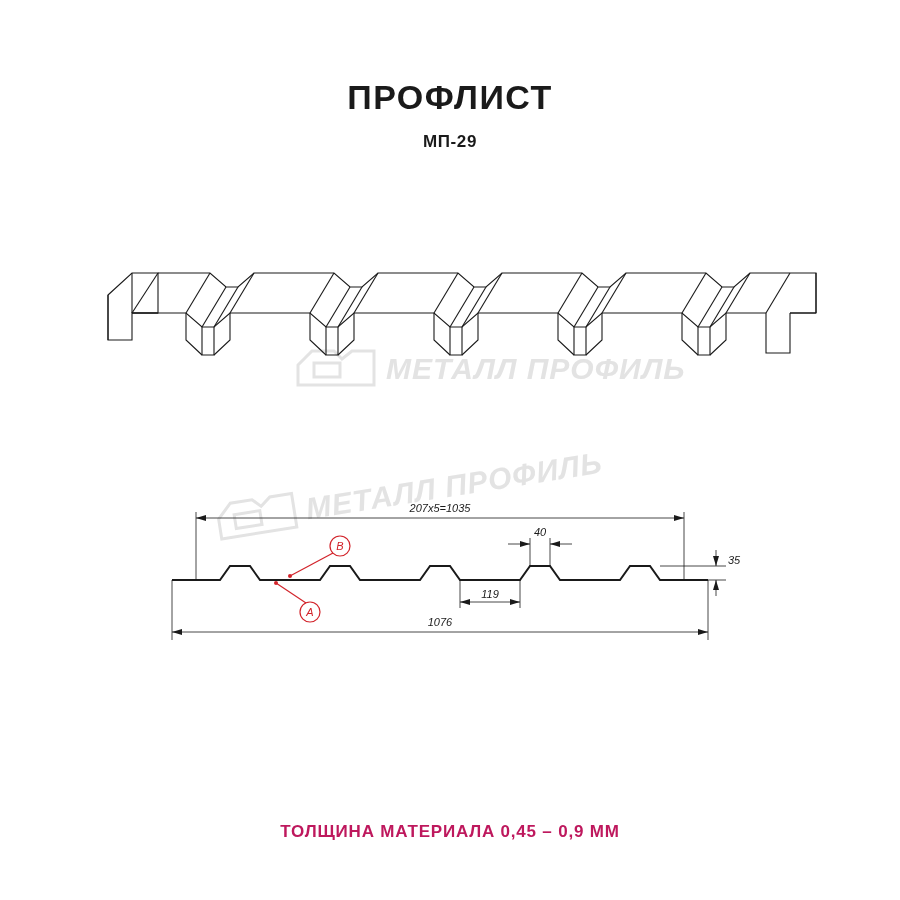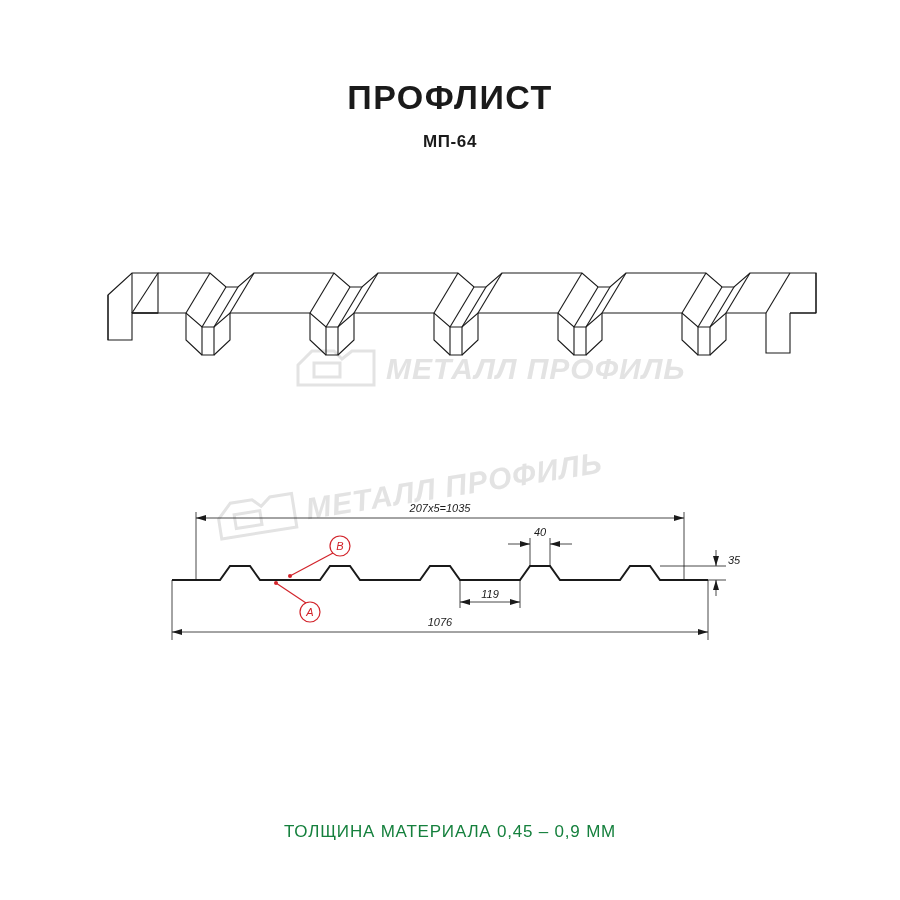--- a/index.html
+++ b/index.html
@@ -40,23 +40,23 @@
     letter-spacing: 0.6px;
     color: #1a1a1a;
   }
   .footer-note {
     position: absolute;
     left: 0;
     right: 0;
     top: 822px;
     text-align: center;
     font-size: 17px;
-    font-weight: normal;
+    font-weight: bold;
     letter-spacing: 0.8px;
-    color: #15803d;
+    color: #be185d;
   }
   .iso-wrap {
     position: absolute;
     left: 90px;
     top: 235px;
     width: 730px;
     height: 160px;
   }
   .section-wrap {
     position: absolute;
@@ -98,21 +98,21 @@
     letter-spacing: 1px;
   }
   .wmshape { fill: none; stroke: #e3e3e3; stroke-width: 3; }
 </style>
 </head>
 <body>
 
 <div class="page">
 
   <div class="title">ПРОФЛИСТ</div>
-  <div class="subtitle">МП-64</div>
+  <div class="subtitle">МП-29</div>
 
   <div class="wm wm1">
     <svg width="330" height="70" viewBox="0 0 330 70">
       <g class="wmshape">
         <path d="M8 30 L22 16 L44 16 L52 24 L62 16 L84 16 L84 50 L8 50 Z"></path>
         <rect x="24" y="28" width="26" height="14"></rect>
       </g>
       <text class="wmtxt" x="96" y="44">МЕТАЛЛ ПРОФИЛЬ</text>
     </svg>
   </div>

